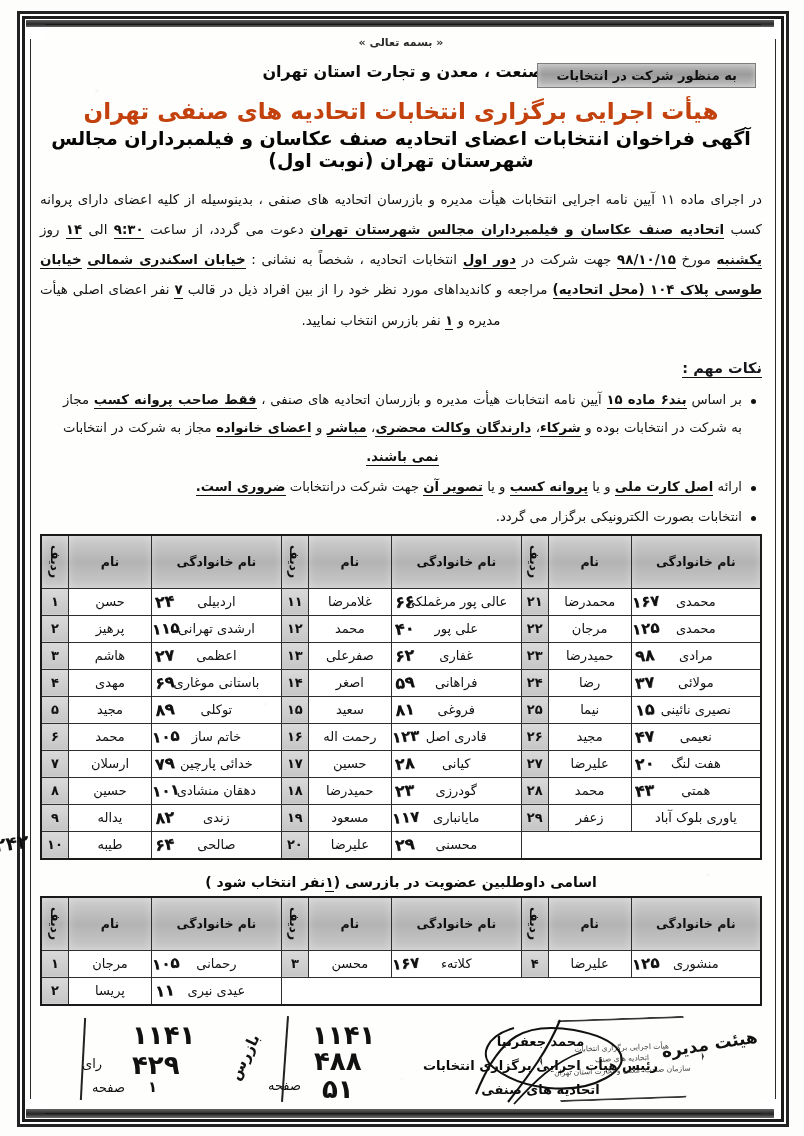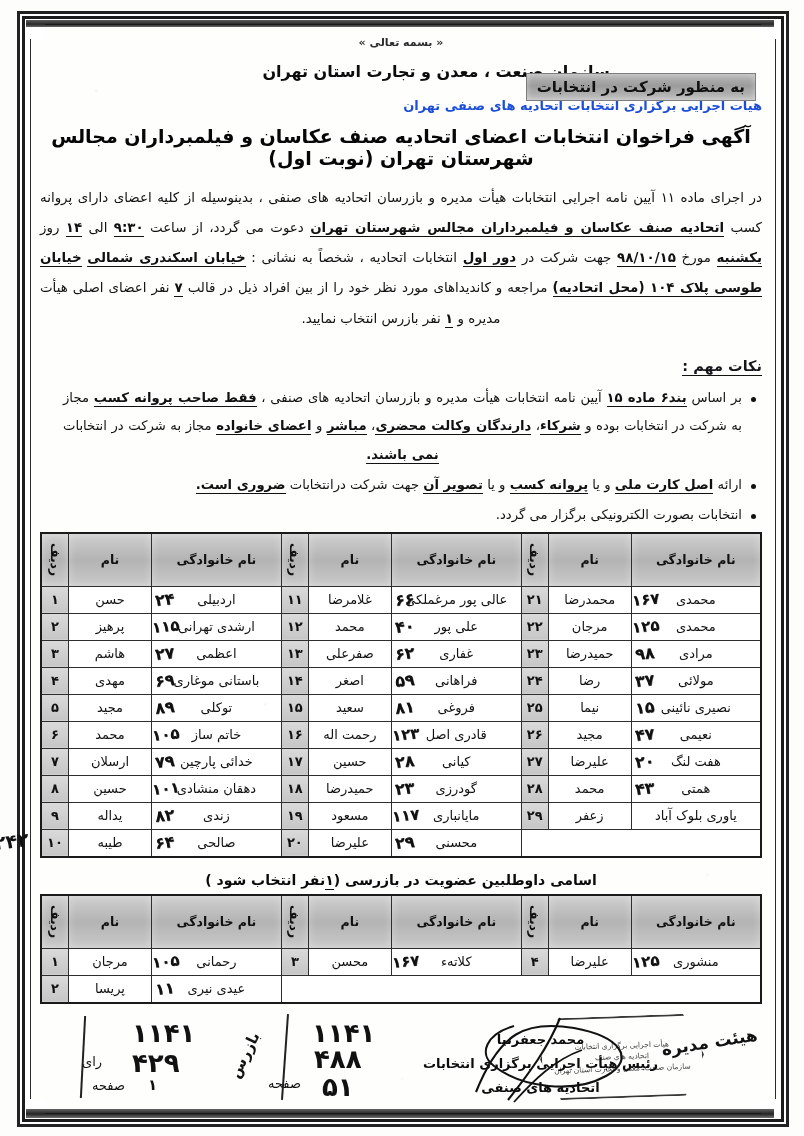--- a/index.html
+++ b/index.html
@@ -49,33 +49,33 @@
 
   .content{position:absolute;left:40px;top:30px;width:722px;}
 
   
   .bismillah{
     text-align:center;font-size:11px;font-weight:bold;color:#2b2b2b;
     letter-spacing:.2px;margin:6px 0 10px 0;
   }
   .org-row{position:relative;height:30px;}
   .badge-participate{
-    position:absolute;right:6px;top:14px;
+    position:absolute;right:6px;top:4px;
     background:linear-gradient(180deg,#b9b9b9,#9c9c9c 45%,#bdbdbd);
     border:1px solid #7d7d7d;
-    color:#101010;font-weight:bold;font-size:15px;
-    padding:4px 10px;white-space:nowrap;
+    color:#101010;font-weight:bold;font-size:13px;
+    padding:4px 18px;white-space:nowrap;
     box-shadow:inset 0 0 6px rgba(255,255,255,.45);
   }
   .org-name{
     text-align:center;font-size:16px;font-weight:bold;color:#0c0c0c;
     padding-top:3px;padding-left:70px;
   }
-  .hdr2{font-size:13px;font-weight:bold;margin-top:9px;color:#1d4ed8;}
-  .hdr3{text-align:center;font-size:19px;font-weight:bold;margin-top:12px;color:#060606;letter-spacing:-.2px;}
+  .hdr2{text-align:center;font-size:23px;font-weight:bold;margin-top:9px;color:#c2410c;}
+  .hdr3{text-align:center;font-size:19px;font-weight:bold;margin-top:3px;color:#060606;letter-spacing:-.2px;}
 
   
   .para{
     margin-top:14px;font-size:13.4px;line-height:2.25;
     text-align:justify;text-align-last:center;color:#111;
   }
   .para b{font-weight:bold;}
   .u{border-bottom:1.6px solid #111;padding-bottom:1px;}
   .num{font-weight:bold;}
 

